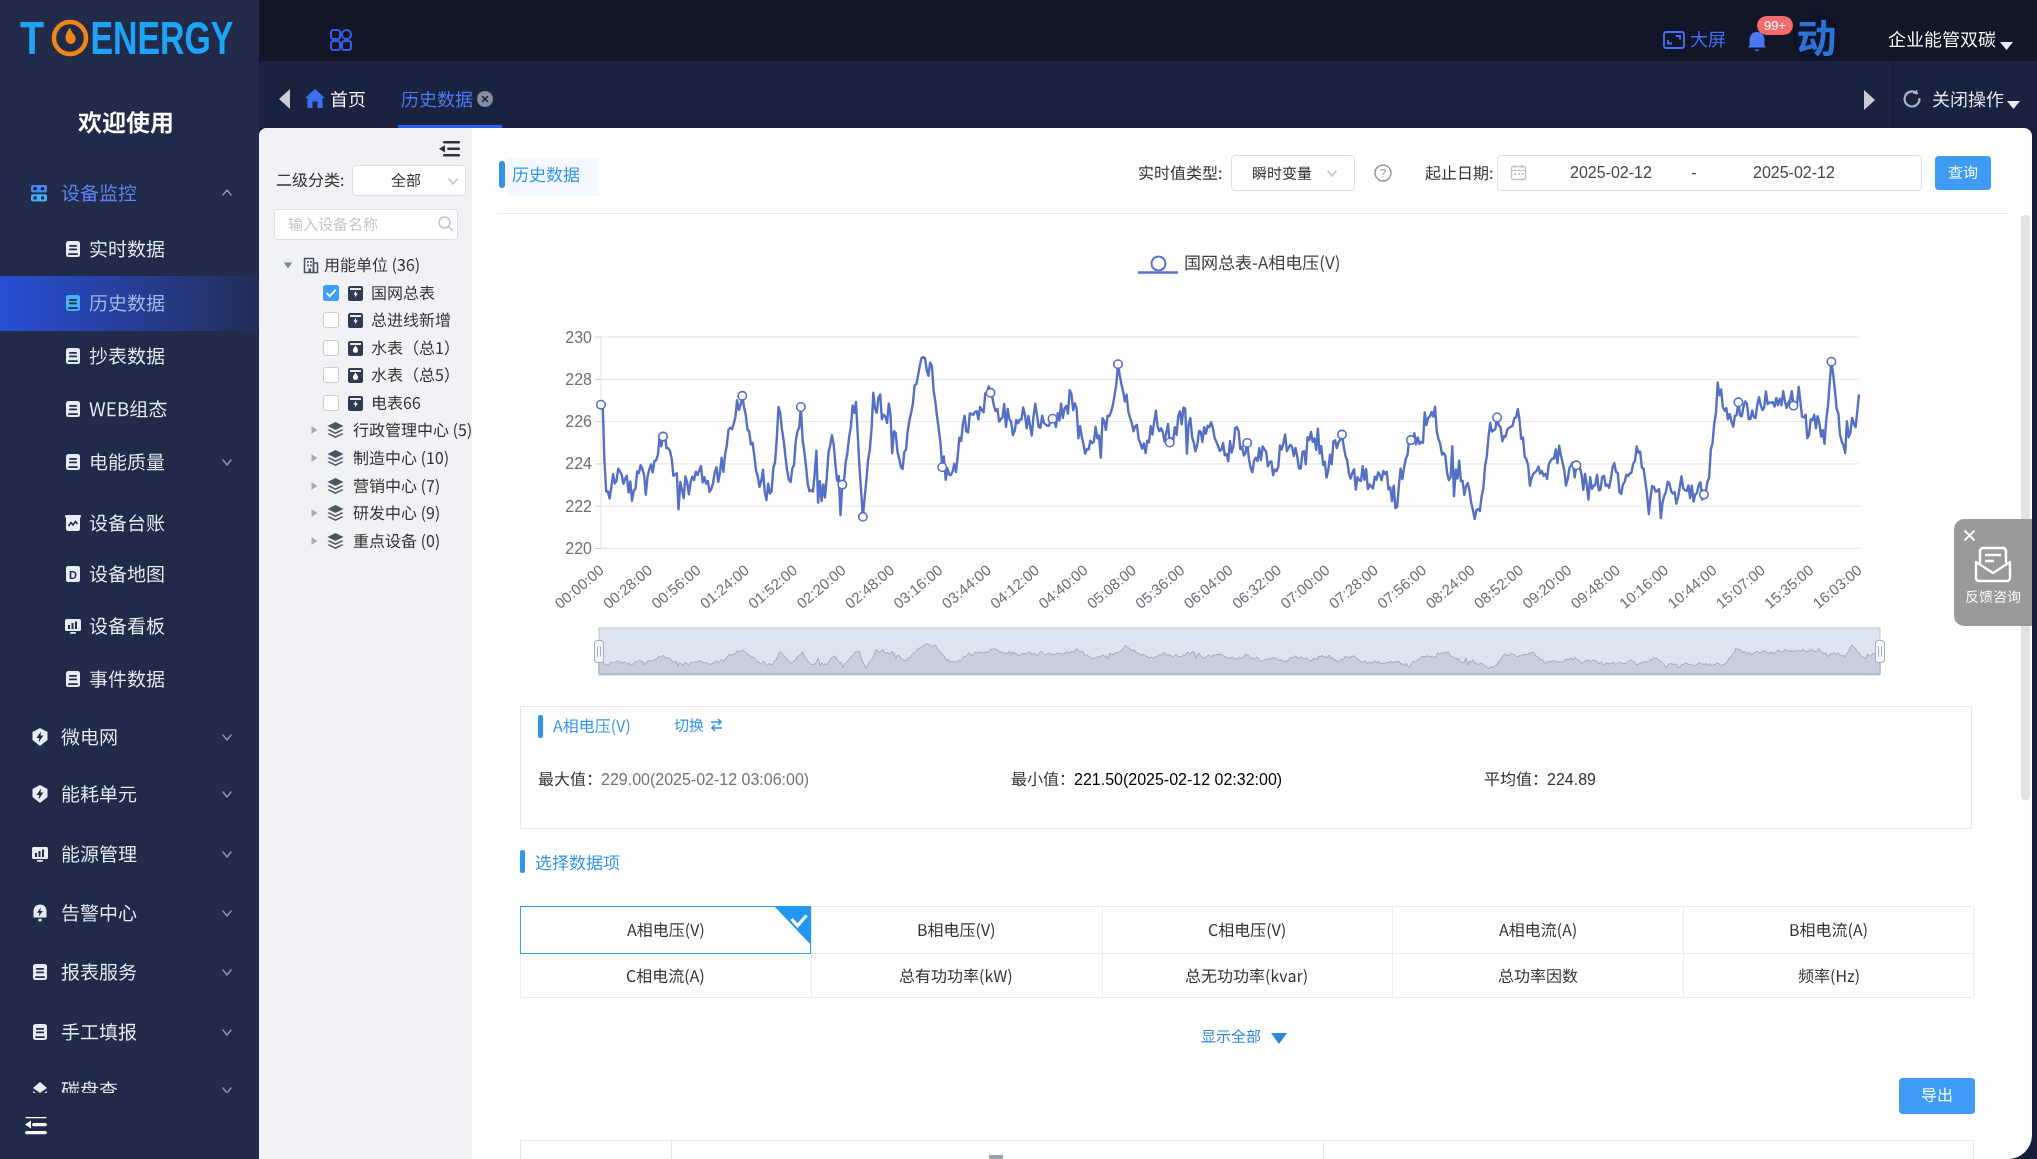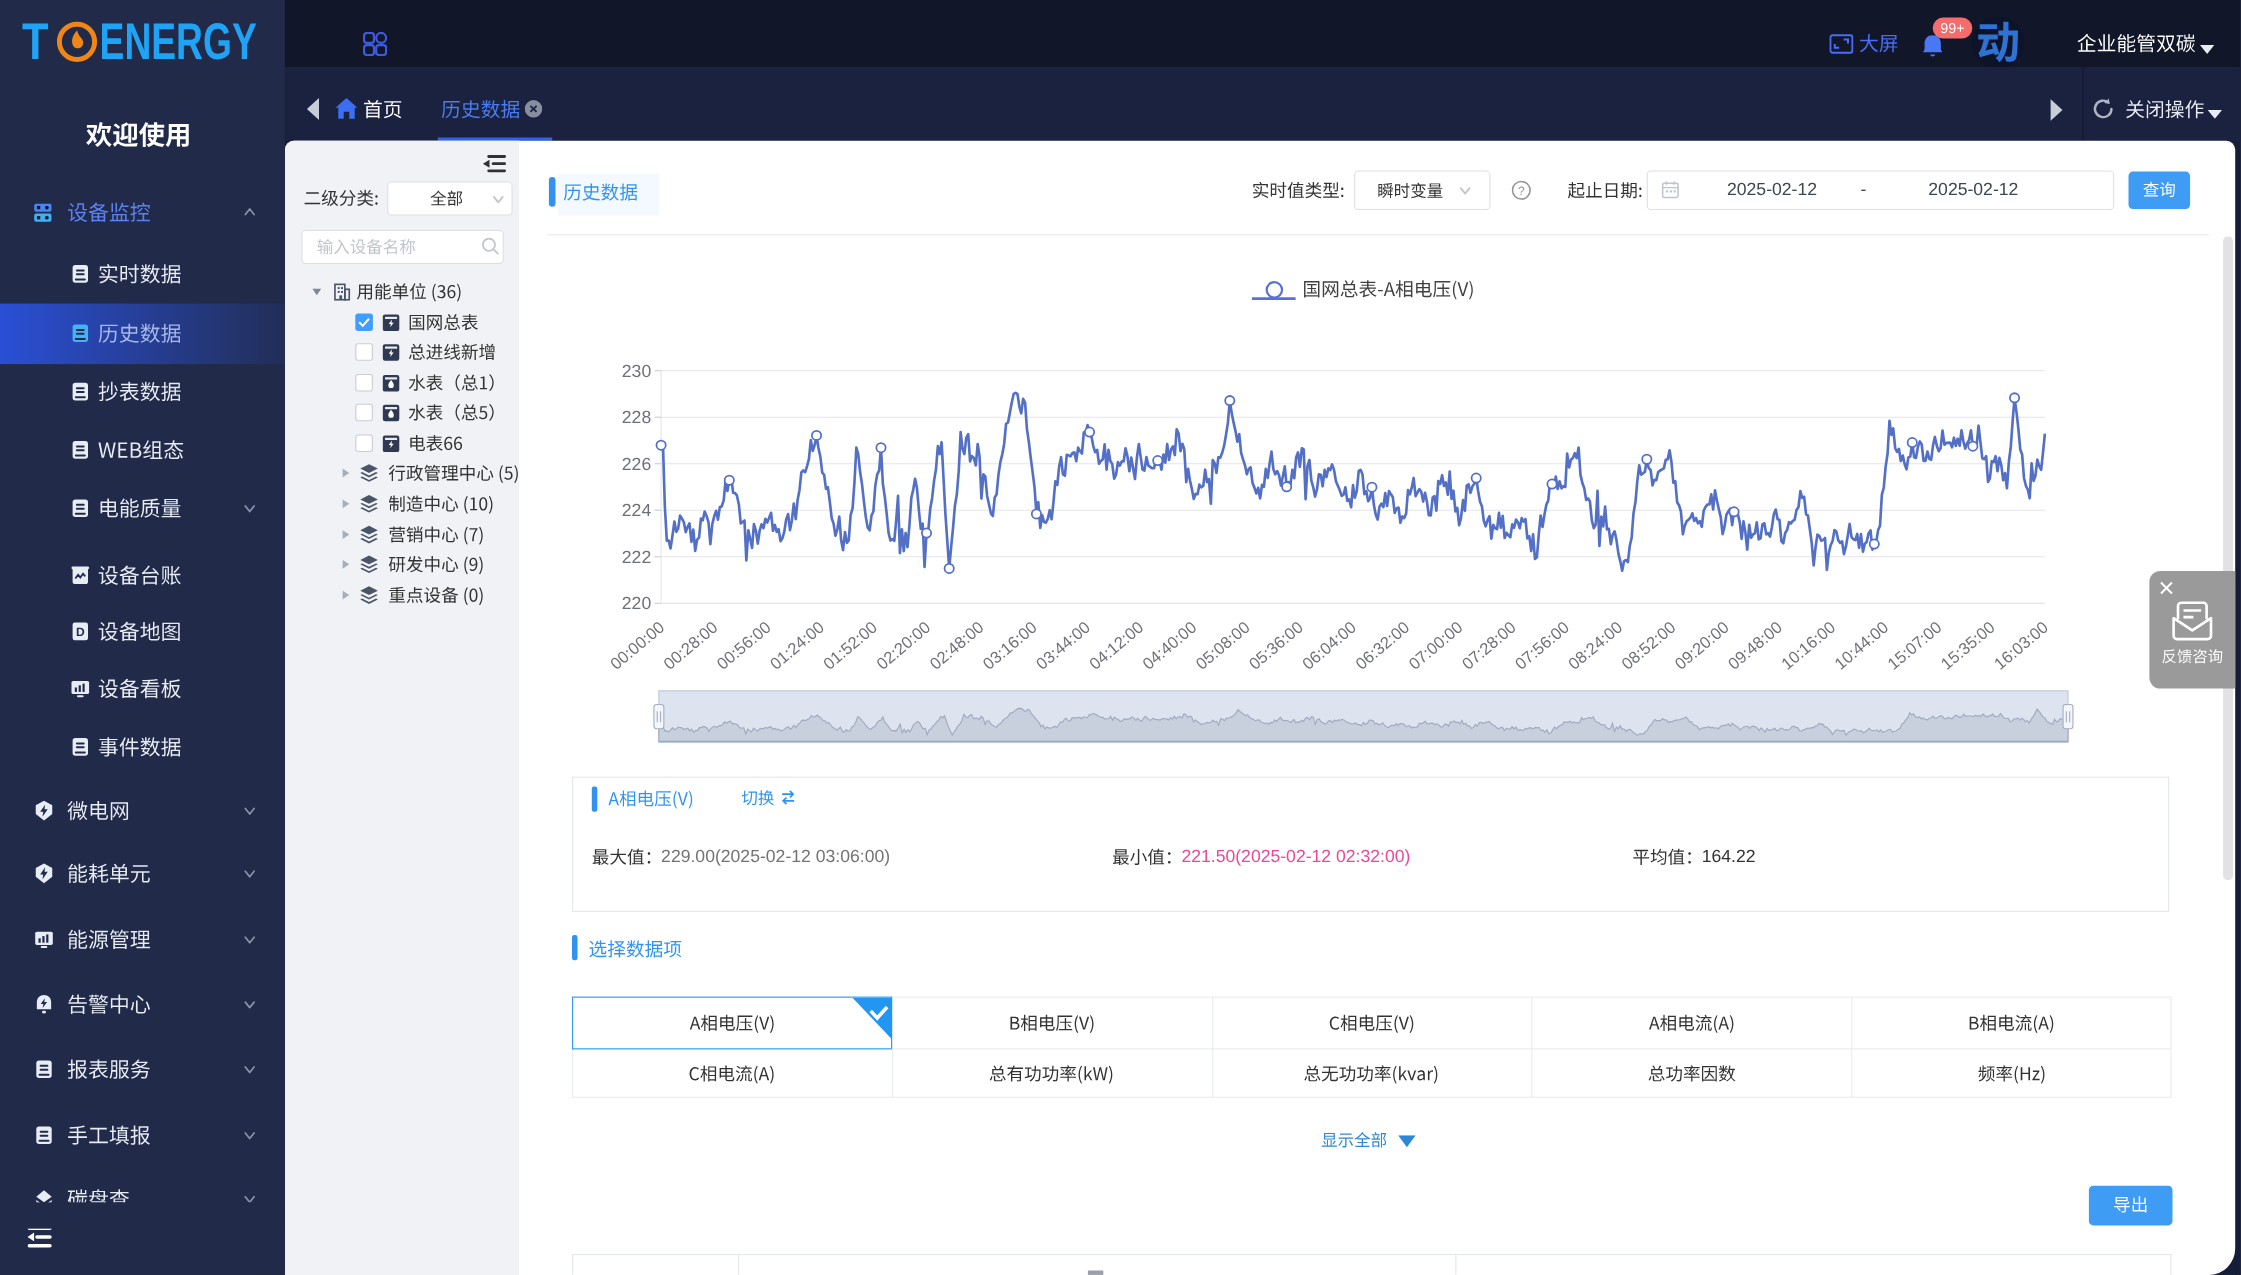--- a/index.html
+++ b/index.html
@@ -366,25 +366,25 @@
           <path d="M3 5 L12 5 M10 2 L13 5 L10 8" stroke="#3193F0" stroke-width="1.6" fill="none"></path>
           <path d="M14 11 L5 11 M7 8 L4 11 L7 14" stroke="#3193F0" stroke-width="1.6" fill="none"></path>
         </svg></div>
       <svg class="tp" style="left:279.0px;top:640.0px;" width="67" height="25" viewBox="0 0 67 25">
         <path transform="translate(0,16.96)" d="M4 -10.2H12V-9H4ZM4 -12.1H12V-11H4ZM2.8 -12.9V-8.2H13.2V-12.9ZM6.3 -6.3V-5.2H3.4V-6.3ZM0.8 -0.7 0.9 0.4 6.3 -0.3V1.3H7.5V-0.4L8.4 -0.5V-1.5L7.5 -1.4V-6.3H15.2V-7.3H0.8V-6.3H2.3V-0.8ZM8.1 -5.3V-4.3H9.1L8.8 -4.2C9.2 -3 9.9 -2 10.7 -1.1C9.9 -0.5 8.9 0 7.9 0.4C8.1 0.6 8.4 1 8.5 1.2C9.5 0.8 10.6 0.3 11.5 -0.4C12.4 0.3 13.5 0.9 14.7 1.2C14.9 0.9 15.2 0.5 15.4 0.3C14.3 0 13.2 -0.5 12.3 -1.1C13.4 -2.2 14.2 -3.4 14.7 -5L14 -5.3L13.8 -5.3ZM9.8 -4.3H13.3C12.9 -3.3 12.3 -2.5 11.5 -1.8C10.8 -2.5 10.2 -3.3 9.8 -4.3ZM6.3 -4.3V-3.2H3.4V-4.3ZM6.3 -2.3V-1.3L3.4 -0.9V-2.3Z M23.4 -13.4C23.4 -12.2 23.4 -10.5 23.1 -8.8H17V-7.6H22.9C22.3 -4.6 20.7 -1.5 16.7 0.3C17 0.5 17.4 0.9 17.6 1.2C21.5 -0.5 23.2 -3.6 24 -6.7C25.3 -3.1 27.3 -0.2 30.4 1.2C30.6 0.9 31 0.4 31.3 0.1C28.2 -1.2 26.1 -4.1 25 -7.6H31.1V-8.8H24.4C24.6 -10.5 24.7 -12.1 24.7 -13.4Z M41.6 -13.4C41.5 -13 41.5 -12.4 41.4 -11.8H37.3V-10.7H41.2C41.1 -10.2 41 -9.7 40.9 -9.2H38.1V-0.2H36.6V0.8H47.3V-0.2H45.9V-9.2H42C42.1 -9.7 42.2 -10.2 42.3 -10.7H46.8V-11.8H42.6L42.9 -13.4ZM39.2 -0.2V-1.6H44.8V-0.2ZM39.2 -6.1H44.8V-4.7H39.2ZM39.2 -7V-8.3H44.8V-7ZM39.2 -3.8H44.8V-2.4H39.2ZM36.2 -13.4C35.4 -11 34 -8.6 32.5 -7C32.7 -6.8 33.1 -6.1 33.2 -5.9C33.6 -6.4 34.1 -7 34.5 -7.6V1.3H35.7V-9.4C36.3 -10.6 36.9 -11.8 37.3 -13.1Z M52 -7.8C52.6 -7.8 53.2 -8.2 53.2 -9C53.2 -9.7 52.6 -10.2 52 -10.2C51.4 -10.2 50.8 -9.7 50.8 -9C50.8 -8.2 51.4 -7.8 52 -7.8ZM52 0.1C52.6 0.1 53.2 -0.4 53.2 -1.1C53.2 -1.9 52.6 -2.3 52 -2.3C51.4 -2.3 50.8 -1.9 50.8 -1.1C50.8 -0.4 51.4 0.1 52 0.1Z" fill="#333333"></path>
       </svg>
       <div class="txt abs" style="left:342.0px;top:642.0px;width:240.0px;height:20.0px;color:#737373;font-size:16px;line-height:20px">229.00(2025-02-12 03:06:00)</div>
       <svg class="tp" style="left:752.0px;top:640.0px;" width="67" height="25" viewBox="0 0 67 25">
         <path transform="translate(0,16.96)" d="M4 -10.2H12V-9H4ZM4 -12.1H12V-11H4ZM2.8 -12.9V-8.2H13.2V-12.9ZM6.3 -6.3V-5.2H3.4V-6.3ZM0.8 -0.7 0.9 0.4 6.3 -0.3V1.3H7.5V-0.4L8.4 -0.5V-1.5L7.5 -1.4V-6.3H15.2V-7.3H0.8V-6.3H2.3V-0.8ZM8.1 -5.3V-4.3H9.1L8.8 -4.2C9.2 -3 9.9 -2 10.7 -1.1C9.9 -0.5 8.9 0 7.9 0.4C8.1 0.6 8.4 1 8.5 1.2C9.5 0.8 10.6 0.3 11.5 -0.4C12.4 0.3 13.5 0.9 14.7 1.2C14.9 0.9 15.2 0.5 15.4 0.3C14.3 0 13.2 -0.5 12.3 -1.1C13.4 -2.2 14.2 -3.4 14.7 -5L14 -5.3L13.8 -5.3ZM9.8 -4.3H13.3C12.9 -3.3 12.3 -2.5 11.5 -1.8C10.8 -2.5 10.2 -3.3 9.8 -4.3ZM6.3 -4.3V-3.2H3.4V-4.3ZM6.3 -2.3V-1.3L3.4 -0.9V-2.3Z M23.4 -13.2V-0.4C23.4 -0.1 23.3 0 23 0C22.6 0.1 21.5 0.1 20.3 0C20.5 0.4 20.7 0.9 20.8 1.3C22.3 1.3 23.3 1.3 23.9 1.1C24.5 0.9 24.7 0.5 24.7 -0.4V-13.2ZM27.3 -9.1C28.7 -6.8 30 -3.8 30.3 -1.9L31.6 -2.5C31.2 -4.4 29.8 -7.3 28.4 -9.6ZM19.2 -9.5C18.8 -7.3 17.9 -4.5 16.5 -2.8C16.8 -2.7 17.4 -2.4 17.6 -2.2C19.1 -4 20 -6.9 20.6 -9.2Z M41.6 -13.4C41.5 -13 41.5 -12.4 41.4 -11.8H37.3V-10.7H41.2C41.1 -10.2 41 -9.7 40.9 -9.2H38.1V-0.2H36.6V0.8H47.3V-0.2H45.9V-9.2H42C42.1 -9.7 42.2 -10.2 42.3 -10.7H46.8V-11.8H42.6L42.9 -13.4ZM39.2 -0.2V-1.6H44.8V-0.2ZM39.2 -6.1H44.8V-4.7H39.2ZM39.2 -7V-8.3H44.8V-7ZM39.2 -3.8H44.8V-2.4H39.2ZM36.2 -13.4C35.4 -11 34 -8.6 32.5 -7C32.7 -6.8 33.1 -6.1 33.2 -5.9C33.6 -6.4 34.1 -7 34.5 -7.6V1.3H35.7V-9.4C36.3 -10.6 36.9 -11.8 37.3 -13.1Z M52 -7.8C52.6 -7.8 53.2 -8.2 53.2 -9C53.2 -9.7 52.6 -10.2 52 -10.2C51.4 -10.2 50.8 -9.7 50.8 -9C50.8 -8.2 51.4 -7.8 52 -7.8ZM52 0.1C52.6 0.1 53.2 -0.4 53.2 -1.1C53.2 -1.9 52.6 -2.3 52 -2.3C51.4 -2.3 50.8 -1.9 50.8 -1.1C50.8 -0.4 51.4 0.1 52 0.1Z" fill="#333333"></path>
       </svg>
-      <div class="txt abs" style="left:815.0px;top:642.0px;width:240.0px;height:20.0px;color:#ec4899;font-size:16px;line-height:20px">221.50(2025-02-12 02:32:00)</div>
+      <div class="txt abs" style="left:815.0px;top:642.0px;width:240.0px;height:20.0px;color:#000000;font-size:16px;line-height:20px">221.50(2025-02-12 02:32:00)</div>
       <svg class="tp" style="left:1225.0px;top:640.0px;" width="67" height="25" viewBox="0 0 67 25">
         <path transform="translate(0,16.96)" d="M2.8 -10.1C3.4 -8.9 4 -7.3 4.3 -6.4L5.4 -6.8C5.2 -7.7 4.5 -9.2 3.9 -10.4ZM12.1 -10.5C11.7 -9.3 10.9 -7.7 10.3 -6.7L11.4 -6.3C12 -7.3 12.8 -8.8 13.3 -10.1ZM0.8 -5.6V-4.4H7.3V1.3H8.6V-4.4H15.2V-5.6H8.6V-11.2H14.3V-12.4H1.7V-11.2H7.3V-5.6Z M23.8 -7.4C24.8 -6.6 26 -5.4 26.6 -4.7L27.4 -5.6C26.8 -6.2 25.5 -7.3 24.5 -8.1ZM22.5 -1.9 23 -0.8C24.6 -1.7 26.8 -2.9 28.8 -4L28.6 -5C26.4 -3.8 24 -2.6 22.5 -1.9ZM25.1 -13.4C24.4 -11.3 23.1 -9.3 21.7 -8C22 -7.8 22.3 -7.3 22.5 -7C23.2 -7.8 24 -8.7 24.6 -9.8H29.7C29.6 -3.2 29.3 -0.6 28.8 -0.1C28.6 0.1 28.4 0.2 28.1 0.2C27.7 0.2 26.7 0.2 25.5 0.1C25.7 0.4 25.9 0.9 25.9 1.2C26.9 1.3 27.9 1.3 28.5 1.2C29.1 1.2 29.5 1.1 29.8 0.6C30.4 -0.2 30.7 -2.8 30.9 -10.2C30.9 -10.4 30.9 -10.9 30.9 -10.9H25.2C25.6 -11.6 25.9 -12.4 26.2 -13.1ZM16.6 -2 17 -0.8C18.5 -1.5 20.5 -2.5 22.4 -3.5L22.1 -4.5L19.9 -3.5V-8.4H21.8V-9.6H19.9V-13.2H18.7V-9.6H16.7V-8.4H18.7V-2.9C17.9 -2.5 17.2 -2.2 16.6 -2Z M41.6 -13.4C41.5 -13 41.5 -12.4 41.4 -11.8H37.3V-10.7H41.2C41.1 -10.2 41 -9.7 40.9 -9.2H38.1V-0.2H36.6V0.8H47.3V-0.2H45.9V-9.2H42C42.1 -9.7 42.2 -10.2 42.3 -10.7H46.8V-11.8H42.6L42.9 -13.4ZM39.2 -0.2V-1.6H44.8V-0.2ZM39.2 -6.1H44.8V-4.7H39.2ZM39.2 -7V-8.3H44.8V-7ZM39.2 -3.8H44.8V-2.4H39.2ZM36.2 -13.4C35.4 -11 34 -8.6 32.5 -7C32.7 -6.8 33.1 -6.1 33.2 -5.9C33.6 -6.4 34.1 -7 34.5 -7.6V1.3H35.7V-9.4C36.3 -10.6 36.9 -11.8 37.3 -13.1Z M52 -7.8C52.6 -7.8 53.2 -8.2 53.2 -9C53.2 -9.7 52.6 -10.2 52 -10.2C51.4 -10.2 50.8 -9.7 50.8 -9C50.8 -8.2 51.4 -7.8 52 -7.8ZM52 0.1C52.6 0.1 53.2 -0.4 53.2 -1.1C53.2 -1.9 52.6 -2.3 52 -2.3C51.4 -2.3 50.8 -1.9 50.8 -1.1C50.8 -0.4 51.4 0.1 52 0.1Z" fill="#333333"></path>
       </svg>
-      <div class="txt abs" style="left:1288.0px;top:642.0px;width:80.0px;height:20.0px;color:#333;font-size:16px;line-height:20px">164.22</div>
+      <div class="txt abs" style="left:1288.0px;top:642.0px;width:80.0px;height:20.0px;color:#333;font-size:16px;line-height:20px">224.89</div>
       <div class="abs" style="left:261.0px;top:722.0px;width:5.0px;height:23.0px;background:#3193F0;border-radius:2px"></div>
       <svg class="tp" style="left:276.0px;top:723.0px;" width="88" height="27" viewBox="0 0 88 27">
         <path transform="translate(0,18.02)" d="M1 -13C2 -12.2 3.2 -11 3.7 -10.1L4.7 -10.9C4.2 -11.8 3 -12.9 2 -13.7ZM7.6 -13.8C7.2 -12.3 6.5 -10.8 5.5 -9.8C5.8 -9.6 6.4 -9.3 6.6 -9.1C7 -9.6 7.4 -10.1 7.7 -10.8H10.3V-8.3H5.4V-7.2H8.5C8.2 -5 7.5 -3.3 5 -2.4C5.3 -2.2 5.6 -1.7 5.8 -1.4C8.6 -2.5 9.5 -4.5 9.8 -7.2H11.5V-3.2C11.5 -2 11.8 -1.6 13.1 -1.6C13.4 -1.6 14.5 -1.6 14.8 -1.6C15.8 -1.6 16.2 -2.1 16.3 -4.3C15.9 -4.4 15.4 -4.6 15.2 -4.8C15.1 -3 15.1 -2.8 14.6 -2.8C14.4 -2.8 13.5 -2.8 13.3 -2.8C12.9 -2.8 12.8 -2.8 12.8 -3.2V-7.2H16.2V-8.3H11.5V-10.8H15.5V-11.9H11.5V-14.2H10.3V-11.9H8.2C8.5 -12.4 8.7 -13 8.8 -13.5ZM4.3 -7.8H1V-6.6H3V-1.4C2.3 -1.1 1.5 -0.5 0.8 0.3L1.6 1.4C2.6 0.3 3.5 -0.6 4.1 -0.6C4.5 -0.6 5 -0.1 5.7 0.3C6.8 1 8.2 1.2 10.2 1.2C11.9 1.2 14.7 1.1 16.1 1C16.1 0.6 16.3 -0 16.4 -0.3C14.7 -0.2 12.2 -0.1 10.2 -0.1C8.4 -0.1 7 -0.2 5.9 -0.8C5.1 -1.3 4.7 -1.7 4.3 -1.7Z M20 -14.3V-10.9H17.8V-9.7H20V-6.1C19.1 -5.8 18.3 -5.5 17.6 -5.4L17.9 -4.1L20 -4.8V-0.2C20 0 19.9 0.1 19.7 0.1C19.5 0.1 18.9 0.1 18.1 0.1C18.3 0.4 18.4 1 18.5 1.3C19.6 1.3 20.2 1.3 20.7 1.1C21.1 0.9 21.2 0.5 21.2 -0.2V-5.2L23.2 -5.8L23.1 -7L21.2 -6.4V-9.7H23.3V-10.9H21.2V-14.3ZM30.7 -12.2C30.1 -11.3 29.2 -10.6 28.3 -9.9C27.4 -10.6 26.6 -11.3 26 -12.2ZM23.7 -13.4V-12.2H24.8C25.4 -11.1 26.3 -10.1 27.3 -9.2C25.9 -8.4 24.4 -7.9 23 -7.5C23.2 -7.2 23.5 -6.8 23.7 -6.5C25.2 -6.9 26.8 -7.6 28.2 -8.5C29.5 -7.6 31.1 -6.9 32.8 -6.4C32.9 -6.8 33.3 -7.3 33.6 -7.5C32 -7.9 30.5 -8.4 29.2 -9.2C30.6 -10.2 31.7 -11.5 32.5 -13L31.7 -13.4L31.5 -13.4ZM27.5 -7V-5.5H24.1V-4.4H27.5V-2.6H23.2V-1.4H27.5V1.4H28.8V-1.4H33.3V-2.6H28.8V-4.4H32V-5.5H28.8V-7Z M41.5 -14C41.2 -13.3 40.7 -12.3 40.3 -11.7L41.1 -11.3C41.5 -11.8 42.1 -12.7 42.6 -13.5ZM35.5 -13.5C35.9 -12.8 36.4 -11.8 36.5 -11.2L37.5 -11.7C37.4 -12.3 36.9 -13.2 36.4 -13.9ZM41 -4.4C40.6 -3.5 40 -2.8 39.4 -2.1C38.7 -2.5 38.1 -2.8 37.5 -3.1C37.7 -3.5 38 -3.9 38.2 -4.4ZM35.9 -2.6C36.7 -2.3 37.6 -1.9 38.5 -1.4C37.4 -0.6 36.1 -0.1 34.7 0.2C34.9 0.5 35.2 0.9 35.3 1.2C36.9 0.8 38.3 0.1 39.5 -0.9C40.1 -0.5 40.6 -0.2 41 0.1L41.8 -0.7C41.4 -1 40.9 -1.3 40.4 -1.6C41.3 -2.6 42 -3.8 42.4 -5.3L41.7 -5.5L41.5 -5.5H38.7L39.1 -6.4L38 -6.6C37.8 -6.2 37.7 -5.9 37.5 -5.5H35.2V-4.4H37C36.6 -3.7 36.2 -3.1 35.9 -2.6ZM38.4 -14.3V-11.1H34.9V-10.1H38C37.2 -9 35.9 -7.9 34.7 -7.4C34.9 -7.2 35.2 -6.7 35.4 -6.4C36.4 -7 37.5 -7.9 38.4 -8.9V-6.9H39.6V-9.2C40.4 -8.6 41.4 -7.8 41.8 -7.4L42.6 -8.3C42.1 -8.6 40.6 -9.6 39.8 -10.1H43V-11.1H39.6V-14.3ZM44.7 -14.1C44.3 -11.2 43.5 -8.3 42.2 -6.5C42.4 -6.3 42.9 -5.9 43.1 -5.7C43.6 -6.4 44 -7.1 44.3 -7.9C44.7 -6.3 45.2 -4.7 45.8 -3.4C44.8 -1.8 43.5 -0.5 41.7 0.4C41.9 0.6 42.3 1.1 42.4 1.4C44.1 0.5 45.4 -0.7 46.4 -2.2C47.3 -0.7 48.3 0.4 49.7 1.2C49.9 0.9 50.2 0.4 50.5 0.2C49.1 -0.6 48 -1.8 47.1 -3.4C48 -5.1 48.6 -7.2 49 -9.8H50.1V-11H45.3C45.5 -11.9 45.7 -12.9 45.9 -14ZM47.8 -9.8C47.5 -7.8 47.1 -6.1 46.5 -4.7C45.8 -6.2 45.3 -8 45 -9.8Z M59.2 -4V1.4H60.4V0.7H65.6V1.3H66.8V-4H63.5V-6.2H67.3V-7.3H63.5V-9.1H66.7V-13.5H57.7V-8.4C57.7 -5.7 57.6 -2 55.8 0.6C56.1 0.8 56.6 1.1 56.8 1.3C58.3 -0.7 58.7 -3.6 58.9 -6.2H62.3V-4ZM59 -12.4H65.5V-10.3H59ZM59 -9.1H62.3V-7.3H58.9L59 -8.4ZM60.4 -0.4V-3H65.6V-0.4ZM53.8 -14.3V-10.8H51.7V-9.7H53.8V-5.9C53 -5.7 52.1 -5.4 51.5 -5.3L51.8 -4L53.8 -4.6V-0.2C53.8 0 53.8 0.1 53.5 0.1C53.3 0.1 52.7 0.1 52 0.1C52.1 0.4 52.3 0.9 52.3 1.2C53.4 1.3 54 1.2 54.5 1C54.9 0.8 55 0.5 55 -0.2V-5L57 -5.7L56.8 -6.9L55 -6.3V-9.7H57V-10.8H55V-14.3Z M78.5 -8.5V-4.9C78.5 -3.1 78 -1 73.4 0.3C73.7 0.6 74.1 1 74.2 1.3C79 -0.2 79.8 -2.7 79.8 -4.9V-8.5ZM79.7 -1.5C81 -0.7 82.7 0.5 83.5 1.3L84.3 0.4C83.5 -0.4 81.8 -1.5 80.5 -2.3ZM68.5 -3.1 68.8 -1.8C70.4 -2.3 72.5 -3 74.4 -3.7L74.3 -4.8L72.2 -4.2V-11.1H74.2V-12.3H68.8V-11.1H70.9V-3.8ZM75.1 -10.6V-2.6H76.3V-9.5H81.9V-2.6H83.1V-10.6H79.1C79.4 -11.1 79.7 -11.8 79.9 -12.4H84.3V-13.5H74.5V-12.4H78.4C78.3 -11.8 78 -11.2 77.8 -10.6Z" fill="#3193F0"></path>
       </svg>
       <div class="abs" style="left:261.0px;top:778.0px;width:1454.0px;height:92.0px;border:1px solid #E8EBF0"></div>
       <div class="abs vline" style="left:551.8px;top:778.0px;width:1.0px;height:92.0px;"></div>
       <div class="abs vline" style="left:842.6px;top:778.0px;width:1.0px;height:92.0px;"></div>
       <div class="abs vline" style="left:1133.4px;top:778.0px;width:1.0px;height:92.0px;"></div>
       <div class="abs vline" style="left:1424.2px;top:778.0px;width:1.0px;height:92.0px;"></div>
       <div class="abs hline" style="left:261.0px;top:825.0px;width:1454.0px;height:1.0px;"></div>

